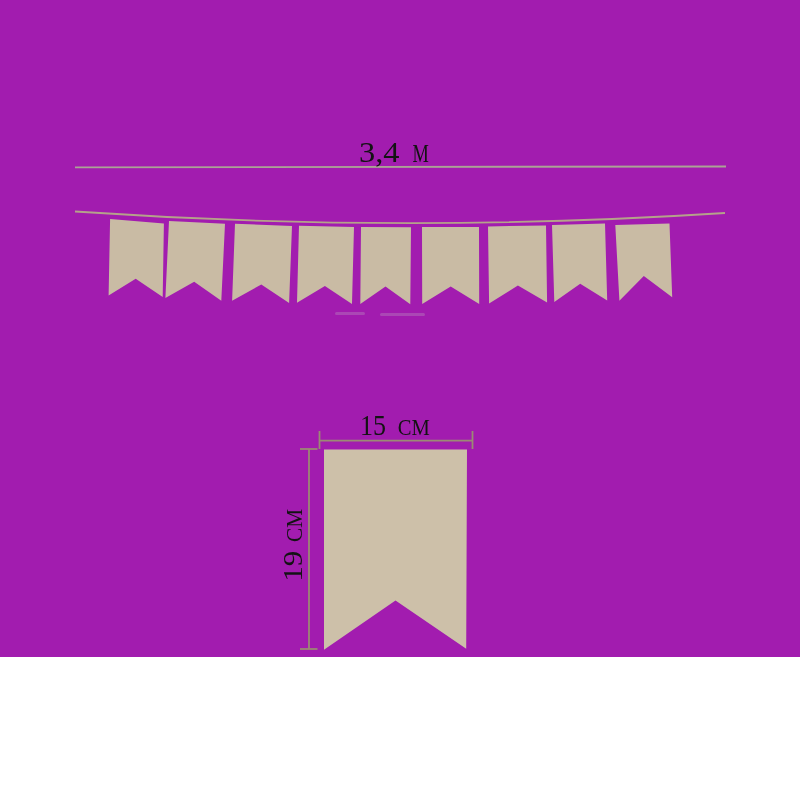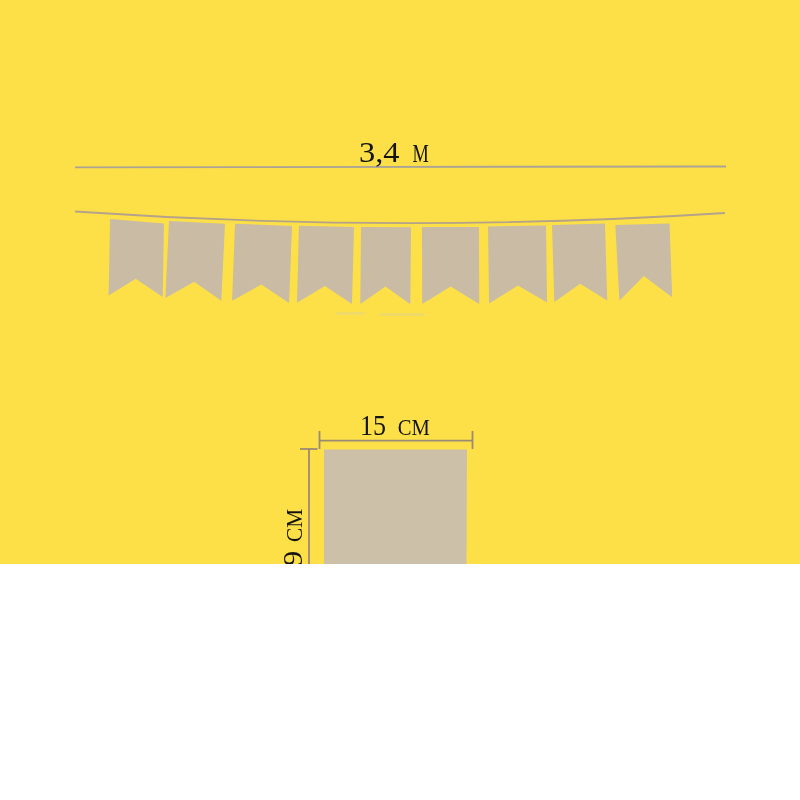--- a/index.html
+++ b/index.html
@@ -1,16 +1,16 @@
 <!DOCTYPE html>
 <html><head>
 <meta charset="utf-8">
 <style>
   html,body{margin:0;padding:0;background:#ffffff;}
-  .page{position:relative;width:800px;height:564px;background:#fde047;overflow:hidden;
+  .page{position:relative;width:800px;height:657px;background:#a21caf;overflow:hidden;
         font-family:"Liberation Serif", serif;}
   svg{position:absolute;left:0;top:0;}
 </style>
 </head>
 <body>
 <div class="page">
 <svg width="800" height="800" viewBox="0 0 800 800" xmlns="http://www.w3.org/2000/svg">
 
   <line x1="75" y1="167.3" x2="726" y2="166.5" stroke="#aba395" stroke-width="1.8"></line>
 

